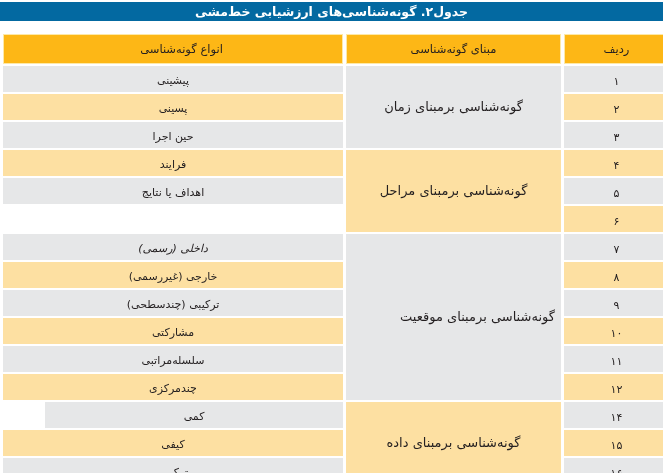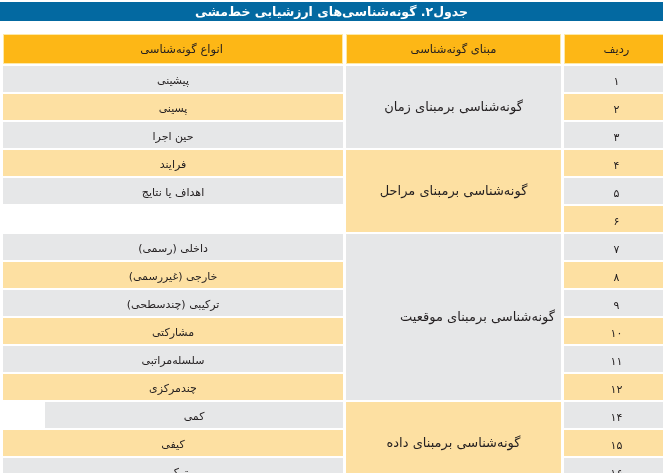--- a/index.html
+++ b/index.html
@@ -75,21 +75,21 @@
   <div class="cell hdr" style="grid-column:1;grid-row:1;padding-left:17px;">انواع گونه‌شناسی</div>
   <div class="cell hdr" style="grid-column:2;grid-row:1;">مبنای گونه‌شناسی</div>
   <div class="cell hdr" style="grid-column:3;grid-row:1;">ردیف</div>
 
   <div class="cell gray type-cell" style="grid-column:1;grid-row:2;">پیشینی</div>
   <div class="cell orange type-cell" style="grid-column:1;grid-row:3;">پسینی</div>
   <div class="cell gray type-cell" style="grid-column:1;grid-row:4;">حین اجرا</div>
   <div class="cell orange type-cell" style="grid-column:1;grid-row:5;">فرایند</div>
   <div class="cell gray type-cell" style="grid-column:1;grid-row:6;">اهداف یا نتایج</div>
   <div class="cell orange type-cell" style="grid-column:1;grid-row:7;margin-top:44px;">اثر</div>
-  <div class="cell gray type-cell" style="grid-column:1;grid-row:8;">داخلی (رسمی)</div>
+  <div class="cell gray type-cell" style="grid-column:1;grid-row:8;font-style:italic;">داخلی (رسمی)</div>
   <div class="cell gray type-cell" style="grid-column:1;grid-row:10;">ترکیبی (چندسطحی)</div>
   <div class="cell orange type-cell" style="grid-column:1;grid-row:9;">خارجی (غیررسمی)</div>
   <div class="cell orange type-cell" style="grid-column:1;grid-row:11;">مشارکتی</div>
   <div class="cell gray type-cell" style="grid-column:1;grid-row:12;">سلسله‌مراتبی</div>
   <div class="cell orange type-cell" style="grid-column:1;grid-row:13;">چندمرکزی</div>
   <div class="cell gray type-cell" style="grid-column:1;grid-row:14;margin-left:42px;">کمی</div>
   <div class="cell orange type-cell" style="grid-column:1;grid-row:15;">کیفی</div>
   <div class="cell gray type-cell" style="grid-column:1;grid-row:16;">ترکیبی</div>
 
   <div class="cell gray basis-cell" style="grid-column:2;grid-row:2 / span 3;">گونه‌شناسی برمبنای زمان</div>

